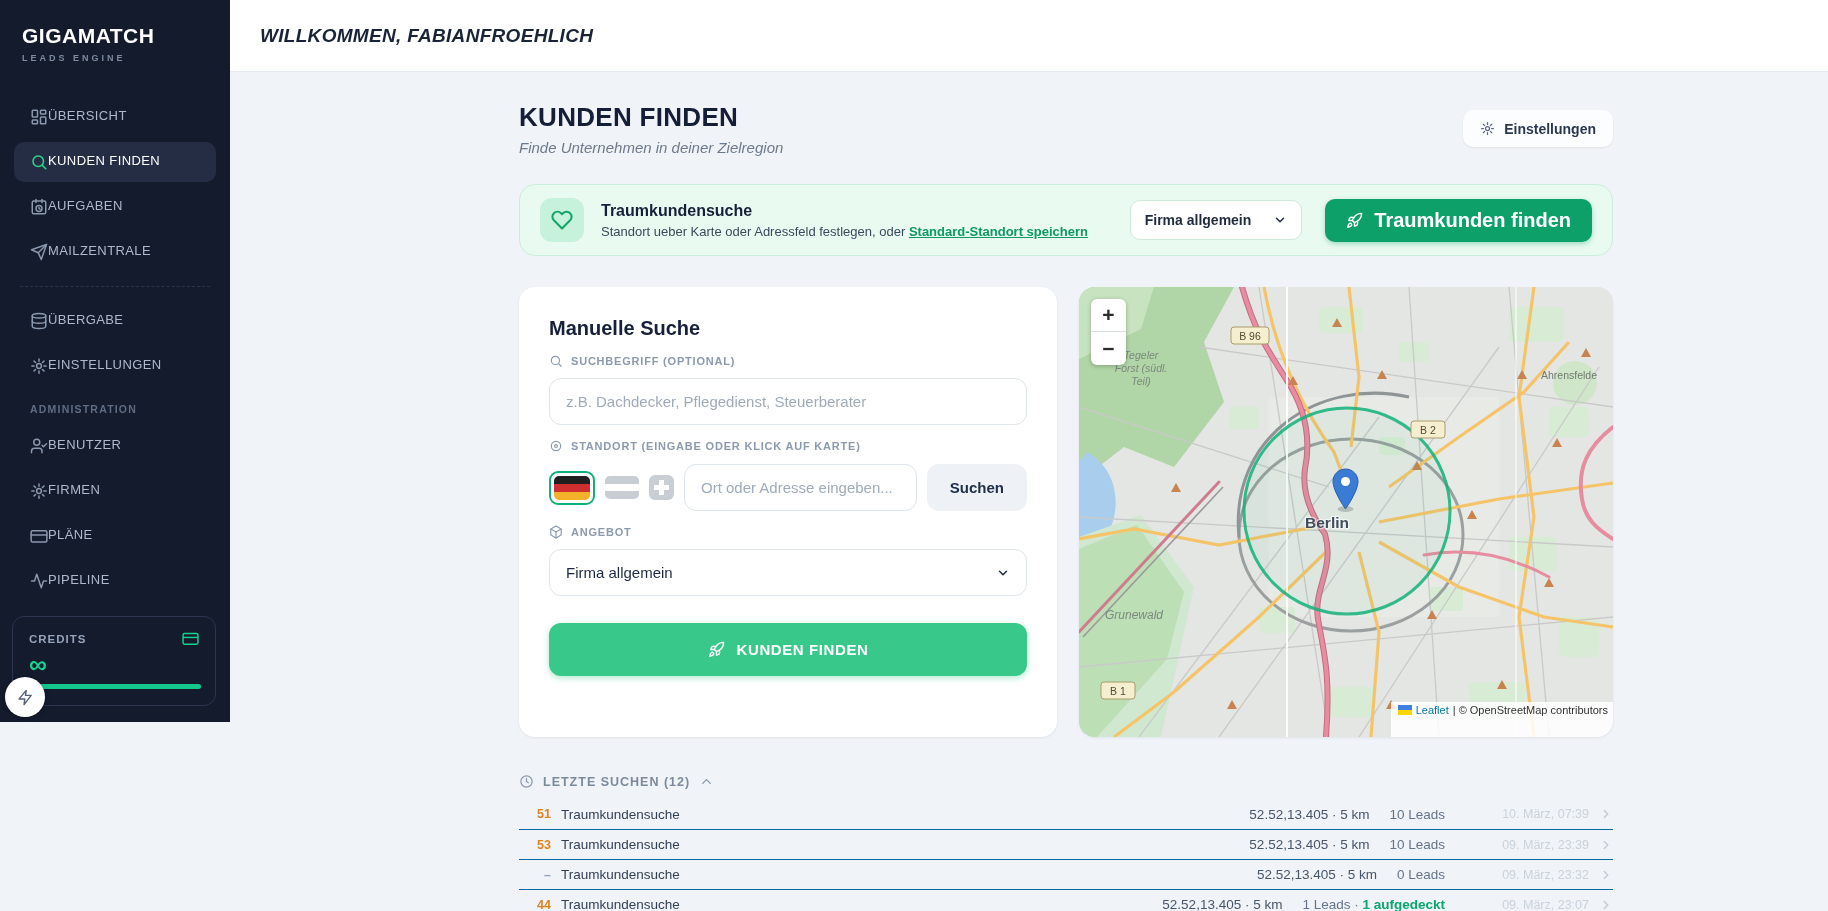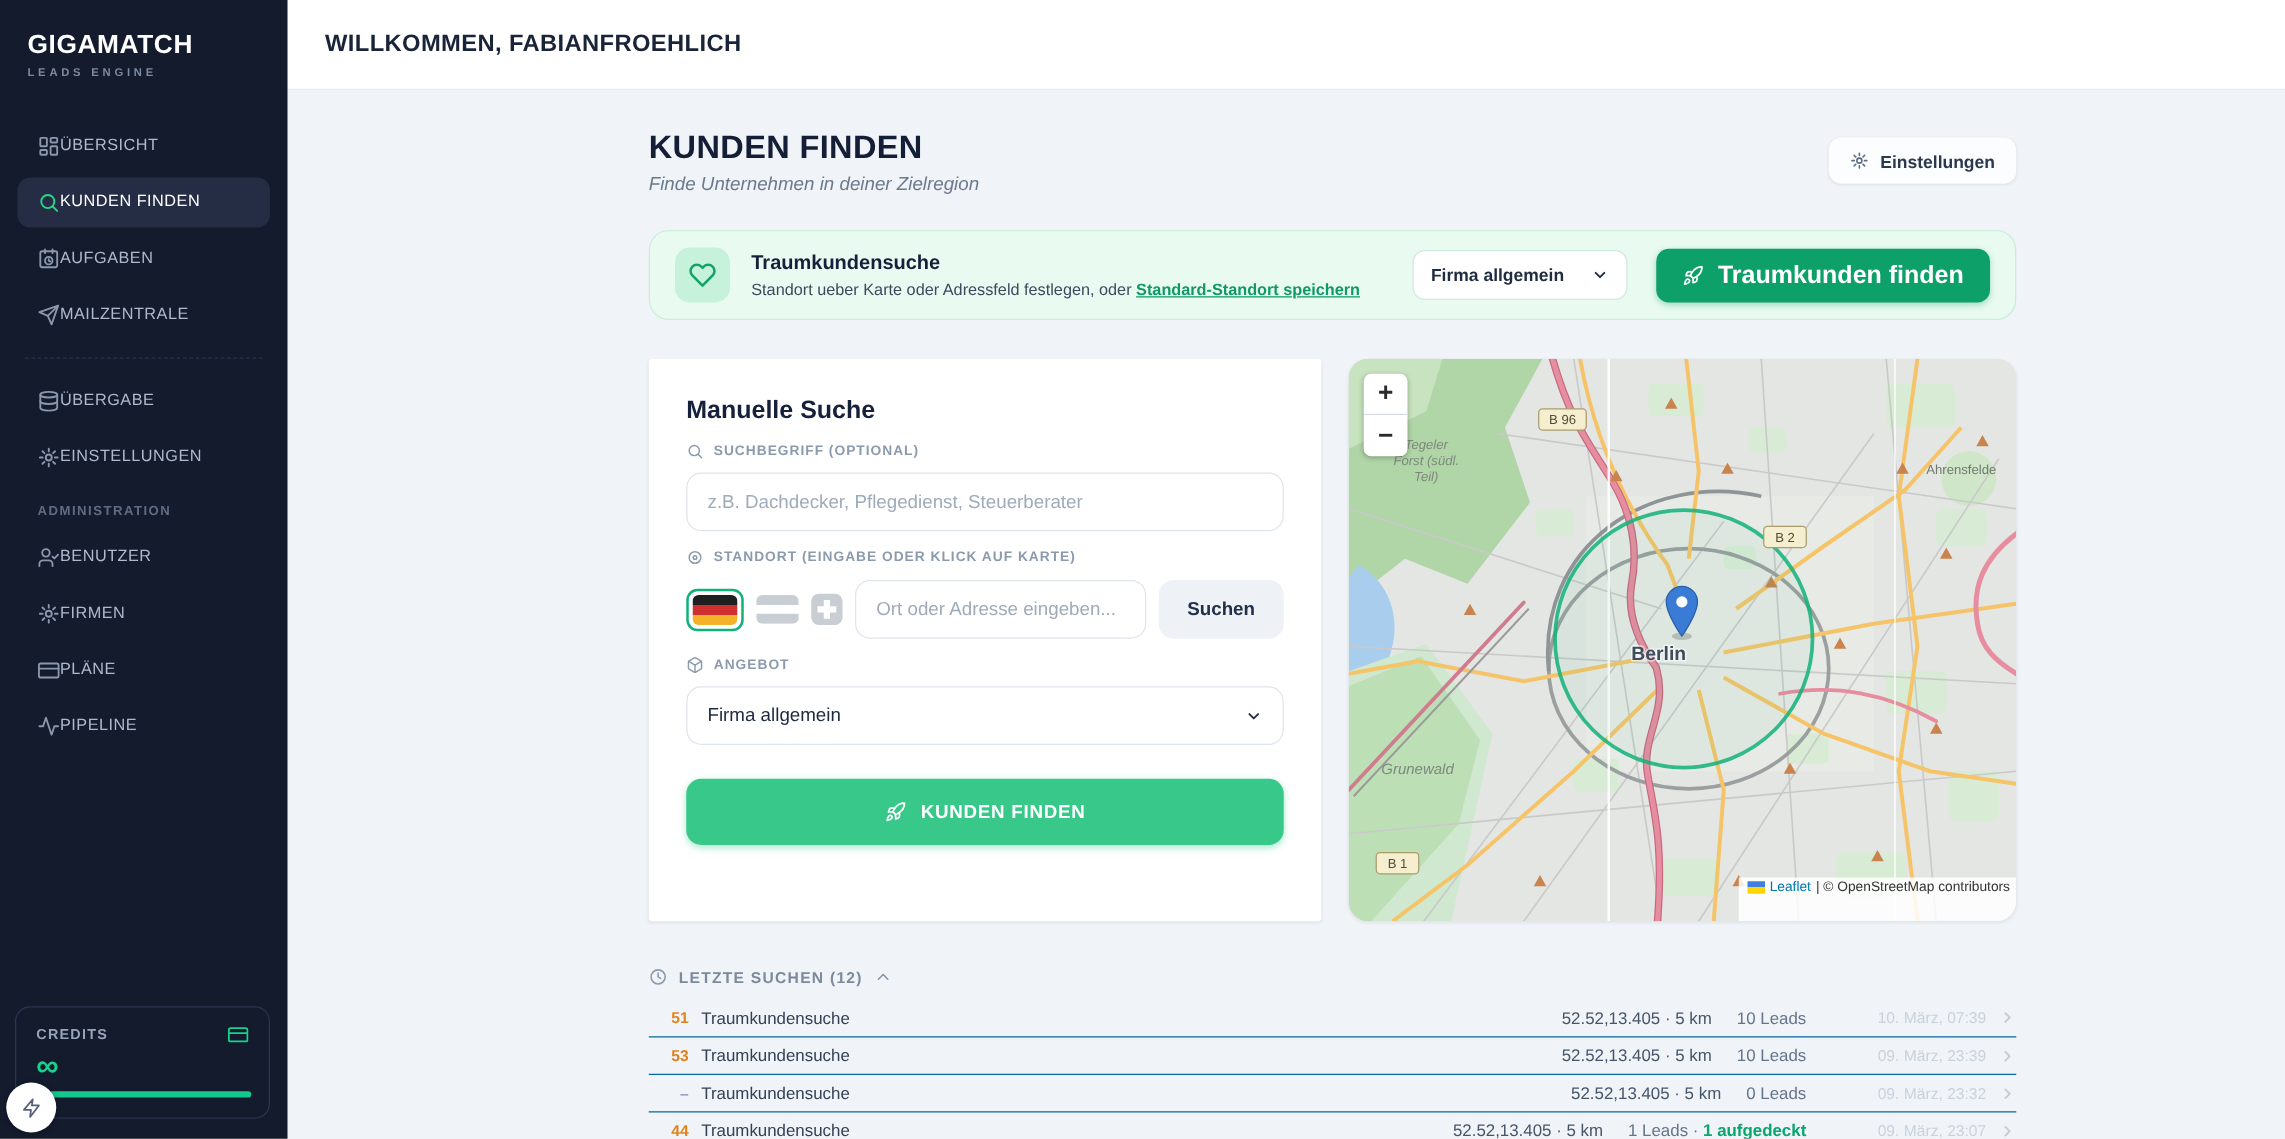--- a/index.html
+++ b/index.html
@@ -1,20 +1,20 @@
 <!DOCTYPE html>
 <html><head>
 <meta charset="utf-8">
 <style>
   * { margin:0; padding:0; box-sizing:border-box; }
   html,body { width:1828px; height:911px; overflow:hidden; background:#f0f3f7;
     font-family:"Liberation Sans", sans-serif; }
 
   
-  .sidebar { position:absolute; left:0; top:0; width:230px; height:911px;
+  .sidebar { position:absolute; left:0; top:0; width:230px; height:722px;
     background:#131b2d; color:#aeb9cc; z-index:5; }
   .logo-wrap { padding:24px 22px 10px 22px; }
   .logo { color:#fff; font-size:21px; font-weight:800; letter-spacing:.5px; }
   .logo-sub { margin-top:5px; color:#7d8aa0; font-size:9px; font-weight:700; letter-spacing:3px; }
   .nav { margin-top:24px; }
   .nav-item { display:flex; align-items:flex-start; padding:11px 16px; margin:5px 14px;
     border-radius:10px; font-size:13px; font-weight:400; letter-spacing:.4px; cursor:pointer; }
   .nav-item svg { width:18px; height:18px; stroke:#8a97ad; fill:none; stroke-width:2;
     stroke-linecap:round; stroke-linejoin:round; flex:0 0 18px; }
   .nav-item.active { background:#242d44; color:#fff; }
@@ -32,21 +32,21 @@
     background:#14c78c; border-radius:3px; }
   .bolt-badge { position:absolute; left:-8px; bottom:-12px; width:40px; height:40px;
     background:#fff; border-radius:50%; box-shadow:0 1px 5px rgba(0,0,0,.3);
     display:flex; align-items:center; justify-content:center; cursor:pointer; }
   .bolt-badge svg { width:17px; height:17px; stroke:#55607a; fill:none; stroke-width:2;
     stroke-linejoin:round; }
 
   
   .topbar { position:absolute; left:230px; top:0; width:1598px; height:72px; background:#fff;
     border-bottom:1px solid #e7ecf2; display:flex; align-items:center; padding-left:30px; z-index:4; }
-  .welcome { font-size:19px; font-weight:800; color:#1a2438; letter-spacing:.3px; }
+  .welcome { font-size:19px; font-weight:800; font-style:italic; color:#1a2438; letter-spacing:.3px; }
 
   
   .main { position:absolute; left:230px; top:72px; width:1598px; height:839px; overflow:hidden; }
   .content { position:relative; width:1094px; margin-left:289px; padding-top:30px; }
   .page-title { font-size:26px; font-weight:800; color:#141e36; letter-spacing:.3px; }
   .page-subtitle { margin-top:6px; font-size:15px; font-style:italic; color:#6b7a8d; }
   .settings-btn { position:absolute; top:38px; right:0; height:37px; display:flex; align-items:center;
     gap:9px; padding:0 17px; background:#fcfdfe; border-radius:10px; font-size:14px; font-weight:700;
     color:#2b3950; box-shadow:0 1px 2px rgba(20,30,54,.08); cursor:pointer; }
   .settings-btn svg { width:15px; height:15px; stroke:#5b6a80; fill:none; stroke-width:2;
@@ -69,21 +69,21 @@
   .banner-select svg, .form-select svg { width:14px; height:14px; stroke:#1f2b3e; fill:none;
     stroke-width:2.5; stroke-linecap:round; stroke-linejoin:round; }
   .banner-cta { height:43px; margin-left:6px; background:#0ea069; border-radius:10px; color:#fff;
     display:flex; align-items:center; gap:11px; padding:0 21px; font-size:20px; font-weight:800;
     box-shadow:0 2px 5px rgba(14,160,105,.35); cursor:pointer; }
   .banner-cta svg, .big-cta svg { width:17px; height:17px; stroke:#fff; fill:none; stroke-width:2;
     stroke-linecap:round; stroke-linejoin:round; }
 
   
   .cards { display:flex; gap:22px; margin-top:31px; }
-  .search-card { width:538px; height:450px; background:#fff; border-radius:3px;
+  .search-card { width:538px; height:450px; background:#fff; border-radius:16px;
     box-shadow:0 1px 3px rgba(16,24,40,.07); padding:30px 30px; }
   .card-title { font-size:20px; font-weight:800; color:#16203a; }
   .field-label { display:flex; align-items:center; gap:8px; margin-top:14px; font-size:11px;
     font-weight:700; letter-spacing:.8px; color:#8c9aad; }
   .field-label svg { width:14px; height:14px; stroke:#8c9aad; fill:none; stroke-width:2;
     stroke-linecap:round; stroke-linejoin:round; }
   .text-input { width:100%; margin-top:10px; height:47px; border:1.5px solid #dfe5ec;
     border-radius:12px; padding:0 16px; font-size:15px; color:#1c2940; outline:none;
     font-family:"Liberation Sans", sans-serif; background:#fff; }
   .text-input::placeholder { color:#9fabb9; }

